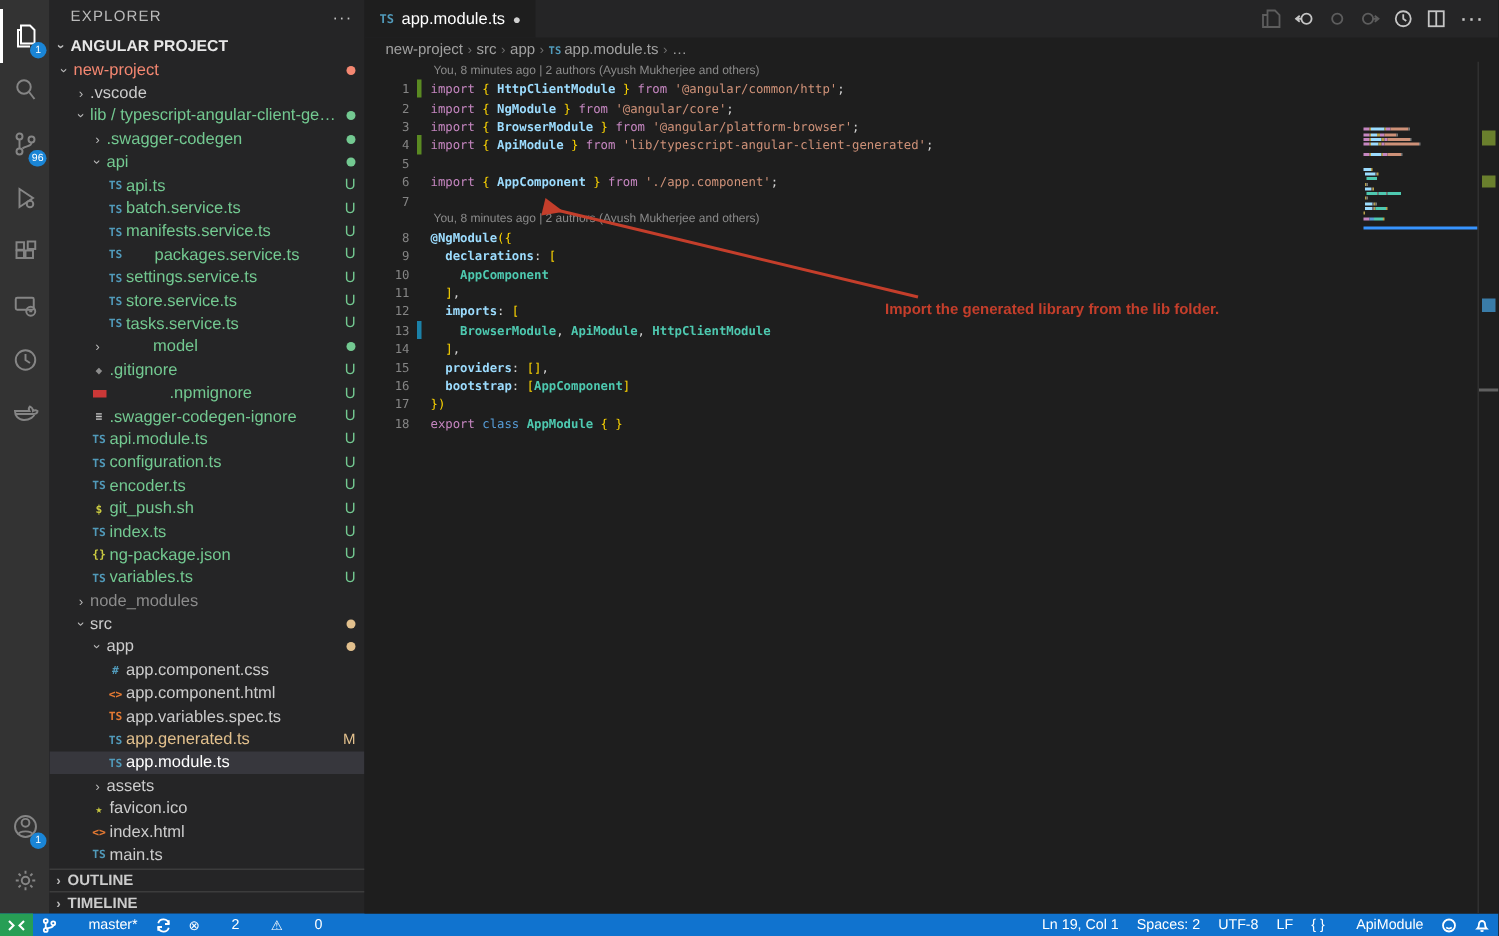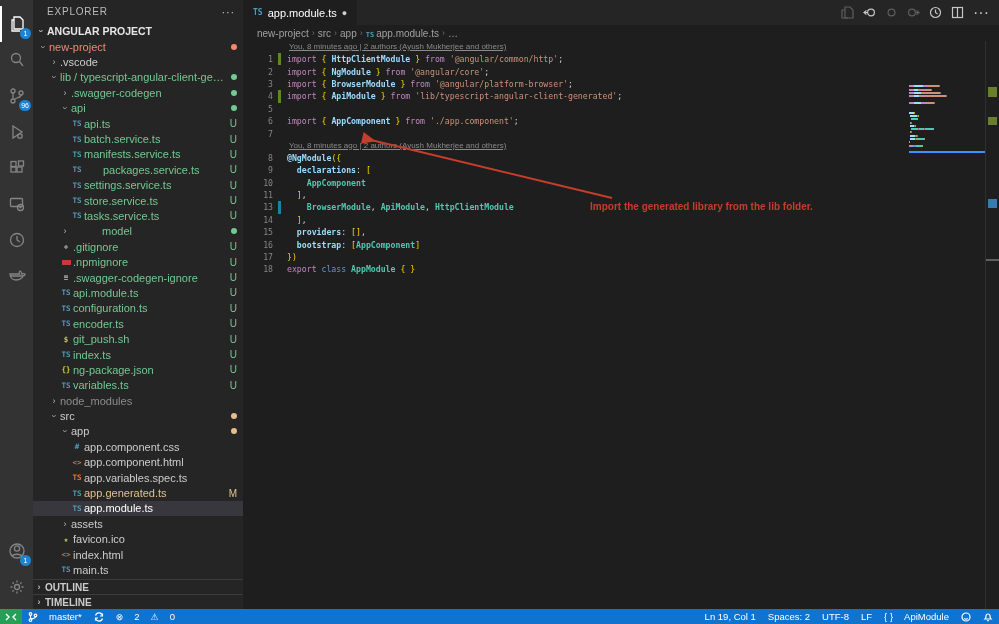--- a/index.html
+++ b/index.html
@@ -44,21 +44,21 @@
   .tab-actions { margin-left:auto; display:flex; align-items:center; gap:9px; padding-right:10px; color:#c5c5c5; }
   .tab-actions .ticon-btn { cursor:pointer; display:flex; }
   .tab-actions svg { width:13px; height:13px; stroke:currentColor; fill:none; stroke-width:1.2; }
   .dim { opacity:.35; }
   .breadcrumbs { height:16px; display:flex; align-items:center; font-size:10px; color:#a0a0a0; padding-left:14px; gap:3px; flex:none; }
   .breadcrumbs .sep { color:#6e6e6e; font-size:9px; }
   .bc-item { cursor:pointer; }
   .bc-ts { color:#519aba; font-size:7px; font-weight:bold; font-family:"DejaVu Sans Mono",monospace; margin-right:2px; }
 
   .codewrap { position:relative; flex:1; overflow:hidden; font-family:"DejaVu Sans Mono",monospace; }
-  .lens { height:12px; line-height:12px; font-size:8px; color:#8a8a8a; padding-left:46px; font-family:"Liberation Sans",sans-serif;text-decoration:underline; }
+  .lens { height:12px; line-height:12px; font-size:8px; color:#8a8a8a; padding-left:46px; font-family:"Liberation Sans",sans-serif; }
   .cline { height:12.4px; display:flex; align-items:center; position:relative; width:700px; }
   .cline.cur { border-top:1px solid #454545; border-bottom:1px solid #454545; }
   .lnum { width:30px; text-align:right; color:#858585; font-size:8.2px; flex:none; }
   .gbar { width:3px; height:12.4px; margin-left:5px; flex:none; }
   .gbar.a { background:#5a8a22; }
   .gbar.m { background:#1b81a8; }
   .ctext { margin-left:6px; font-size:8.2px; white-space:pre; letter-spacing:0; }
   .c-kw{color:#c586c0;} .c-id{color:#9cdcfe;font-weight:bold;} .c-cls{color:#4ec9b0;font-weight:bold;}
   .c-str{color:#ce9178;} .c-gold{color:#ffd700;} .c-fg{color:#d4d4d4;} .c-blue{color:#569cd6;}
   .cursor { display:inline-block; width:1.5px; height:10px; background:#f0f0f0; vertical-align:middle; }
@@ -69,21 +69,21 @@
   .minimap { position:absolute; top:41px; right:14px; width:76px; }
   .mrow { height:2px; margin-bottom:1.3px; display:flex; }
   .mrow span { height:2px; display:inline-block; }
   .mcurline { height:1.4px; background:#3794ff; width:76px; margin-top:1px; }
   .ruler { position:absolute; top:0; right:0; width:14px; height:100%; border-left:1px solid #303030; }
   .rmark { position:absolute; left:2px; width:9px; }
 
   
   .statusbar { height:15px; background:#1073cf; display:flex; align-items:center; color:#ffffff; font-size:9.5px; flex:none; }
   .remote { width:22px; height:15px; background:#279e55; display:flex; align-items:center; justify-content:center; font-size:8px; letter-spacing:-1px; cursor:pointer; }
-  .sitem { display:flex; align-items:center; gap:11px; padding:0 6px; height:15px; cursor:pointer; }
+  .sitem { display:flex; align-items:center; gap:21px; padding:0 6px; height:15px; cursor:pointer; }
   .sitem svg { width:10px; height:10px; stroke:#fff; fill:none; stroke-width:1.2; }
   .sright { margin-left:auto; display:flex; align-items:center; }
   .glyph { font-size:9px; }
 </style>
 </head>
 <body>
 
 <div class="root">
   <div class="main">
 
@@ -232,21 +232,21 @@
           <div class="trow" style="padding-left: 26px;">
             <span class="chev">›</span>
             <span class="tlabel" style="color: rgb(115, 201, 145); padding-left: 31px;">model</span>
             <span class="tdot" style="background: rgb(115, 201, 145);"></span>
           </div>
           <div class="trow" style="padding-left: 26px;">
             <span class="ficon" style="color: rgb(140, 140, 140);">◆</span>
             <span class="tlabel" style="color: rgb(115, 201, 145);">.gitignore</span>
             <span class="tbadge" style="color: rgb(115, 201, 145);">U</span>
           </div>
-          <div class="trow" style="padding-left: 26px;">
+          <div class="trow" style="padding-left: 26px; gap: 40px;">
             <span class="ficon"><span class="npmbox"></span></span>
             <span class="tlabel" style="color: rgb(115, 201, 145);">.npmignore</span>
             <span class="tbadge" style="color: rgb(115, 201, 145);">U</span>
           </div>
           <div class="trow" style="padding-left: 26px;">
             <span class="ficon" style="color: rgb(197, 197, 197);">≡</span>
             <span class="tlabel" style="color: rgb(115, 201, 145);">.swagger-codegen-ignore</span>
             <span class="tbadge" style="color: rgb(115, 201, 145);">U</span>
           </div>
           <div class="trow" style="padding-left: 26px;">
@@ -459,20 +459,25 @@
               <span class="lnum">10</span>
               <span class="gbar"></span>
               <span class="ctext"><span class="c-fg">    </span><span class="c-cls">AppComponent</span></span>
             </div>
             <div class="cline">
               <span class="lnum">11</span>
               <span class="gbar"></span>
               <span class="ctext"><span class="c-fg">  </span><span class="c-gold">]</span><span class="c-fg">,</span></span>
             </div>
             <div class="cline">
+              <span class="lnum">12</span>
+              <span class="gbar"></span>
+              <span class="ctext"><span class="c-fg">  </span><span class="c-id">imports</span><span class="c-fg">: </span><span class="c-gold">[</span></span>
+            </div>
+            <div class="cline">
               <span class="lnum">13</span>
               <span class="gbar m"></span>
               <span class="ctext"><span class="c-fg">    </span><span class="c-cls">BrowserModule</span><span class="c-fg">, </span><span class="c-cls">ApiModule</span><span class="c-fg">, </span><span class="c-cls">HttpClientModule</span></span>
             </div>
             <div class="cline">
               <span class="lnum">14</span>
               <span class="gbar"></span>
               <span class="ctext"><span class="c-fg">  </span><span class="c-gold">]</span><span class="c-fg">,</span></span>
             </div>
             <div class="cline">

